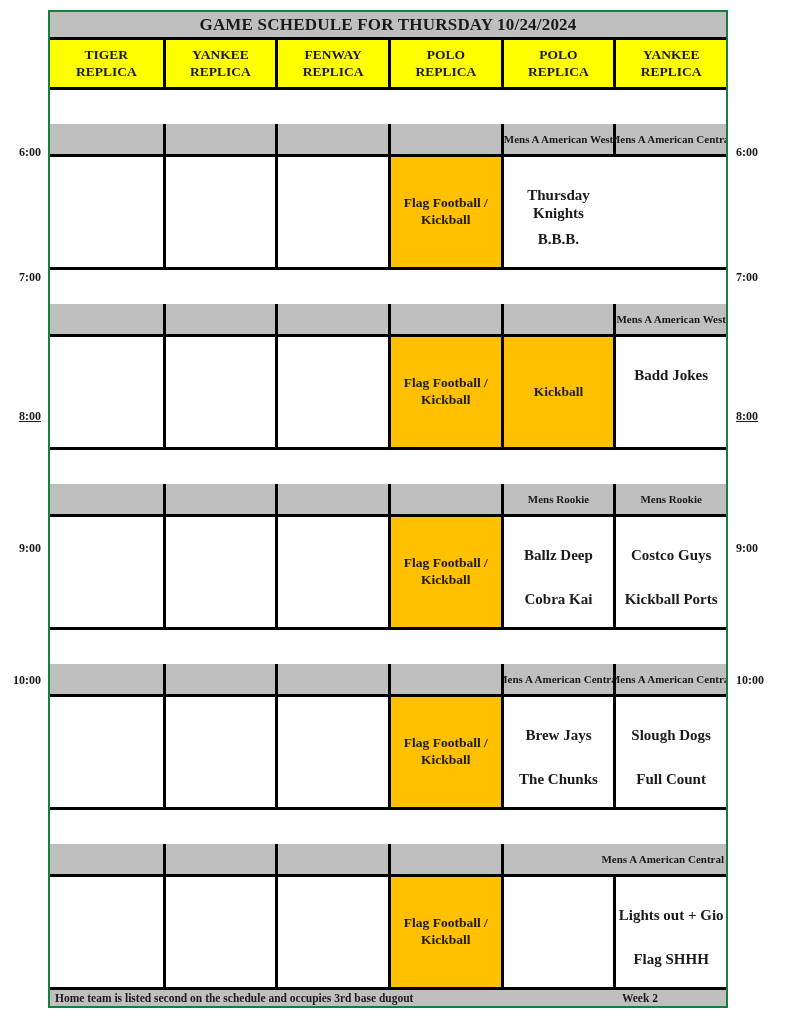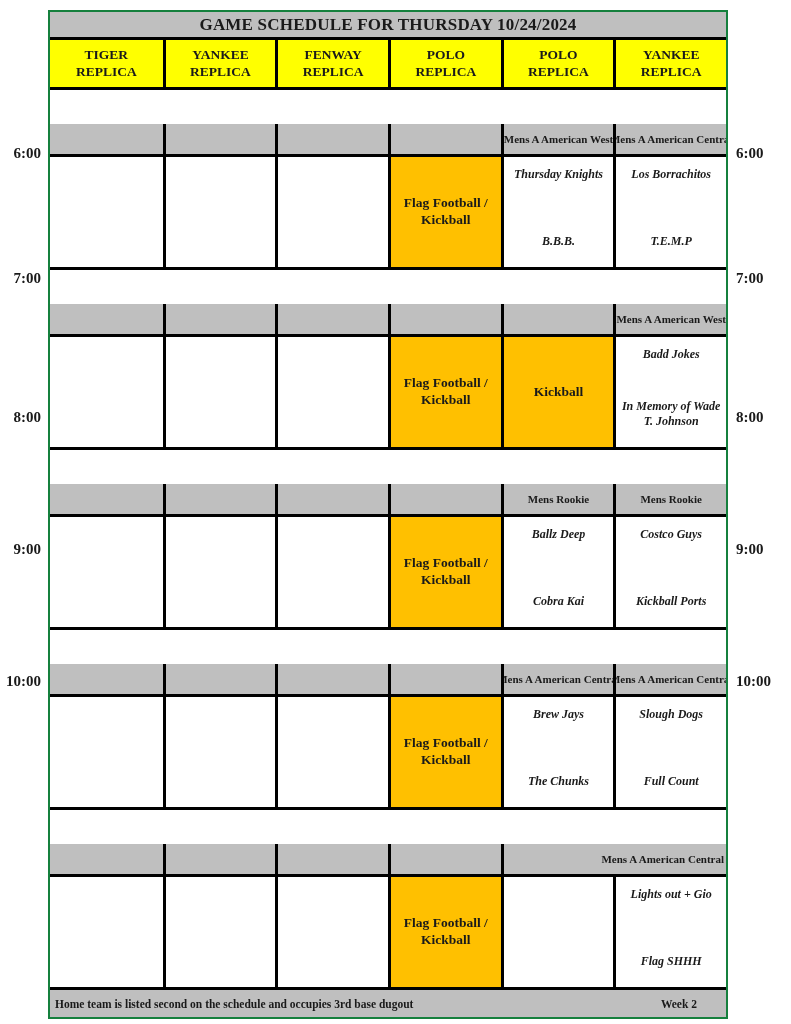--- a/index.html
+++ b/index.html
@@ -64,60 +64,59 @@
   }
   .dcell.merged { grid-column: span 2; justify-content: flex-end; padding-right: 2px; }
 
   .game-band { height: 113px; }
   .gcell { background: #ffffff; }
   .matchup {
     display: flex;
     flex-direction: column;
     justify-content: space-between;
     text-align: center;
-    padding: 10px 2px 19px 2px;
-    font-size: 12px;
+    padding: 29px 2px 19px 2px;
+    font-size: 15px;
     line-height: 1.2;
-    font-style: italic;
   }
   .activity {
     background: #ffc000;
     display: flex;
     flex-direction: column;
     align-items: center;
     justify-content: center;
     text-align: center;
     font-size: 13.5px;
     line-height: 1.25;
   }
 
   .footer-band {
-    height: 27px;
+    height: 16px;
     background: #bfbfbf;
     display: flex;
     align-items: center;
     justify-content: space-between;
     font-size: 11.5px;
     padding-left: 5px;
   }
-  .footer-band .week { padding-right: 29px; white-space: nowrap; margin-left: 19px; }
+  .footer-band .week { padding-right: 68px; white-space: nowrap; margin-left: 19px; }
   .footer-band .note { white-space: nowrap; }
 
   .time {
     position: absolute;
     font-weight: bold;
-    font-size: 15px;
+    font-size: 12px;
     color: #1a1a1a;
     white-space: nowrap;
   }
   .time.left { left: 0; width: 45px; text-align: right; padding-right: 4px; }
   .time.right { left: 732px; text-align: left; padding-left: 4px; }
   .t0 { top: 145px; }
   .t1 { top: 270px; }
-  .t2 { top: 409px; }
+  .t2 { top: 409px; text-decoration: underline; }
   .t3 { top: 541px; }
   .t4 { top: 673px; }
 </style>
 </head>
 <body>
 
 <div class="sheet">
 
   <div class="time left t0">6:00</div>
   <div class="time right t0">6:00</div>
@@ -174,24 +173,20 @@
       <div class="gcell"></div>
       <div class="gcell"></div>
       <div class="gcell activity">
         <div>Flag Football /</div>
         <div>Kickball</div>
       </div>
       <div class="gcell matchup">
         <div>Thursday Knights</div>
         <div>B.B.B.</div>
       </div>
-      <div class="gcell matchup">
-        <div>Los Borrachitos</div>
-        <div>T.E.M.P</div>
-      </div>
     </div>
 
     <div class="band cols divider-band">
       <div class="dcell"></div>
       <div class="dcell"></div>
       <div class="dcell"></div>
       <div class="dcell"></div>
       <div class="dcell"></div>
       <div class="dcell">Mens A American West</div>
     </div>
@@ -201,21 +196,20 @@
       <div class="gcell"></div>
       <div class="gcell activity">
         <div>Flag Football /</div>
         <div>Kickball</div>
       </div>
       <div class="gcell activity">
         <div>Kickball</div>
       </div>
       <div class="gcell matchup">
         <div>Badd Jokes</div>
-        <div>In Memory of Wade T. Johnson</div>
       </div>
     </div>
 
     <div class="band cols divider-band">
       <div class="dcell"></div>
       <div class="dcell"></div>
       <div class="dcell"></div>
       <div class="dcell"></div>
       <div class="dcell">Mens Rookie</div>
       <div class="dcell">Mens Rookie</div>

